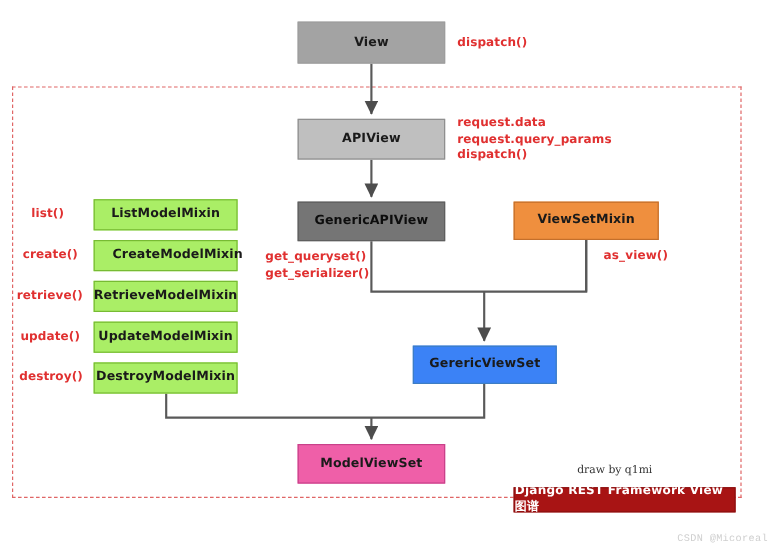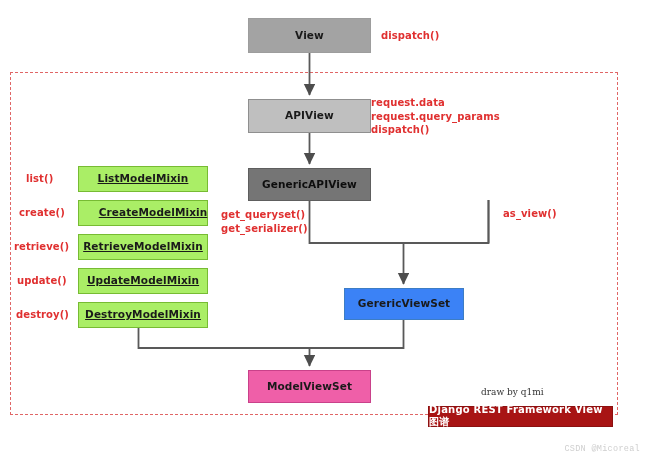--- a/index.html
+++ b/index.html
@@ -55,24 +55,23 @@
     background: #757575;
     border: 1.6px solid #5e5e5e;
     color: #0d0d0d;
   }
   .node-viewsetmixin {
     left: 428px; top: 168px; width: 121px; height: 32px;
     background: #ef8f3e;
     border: 1.6px solid #c46f2b;
   }
   .node-mixin {
-    left: 78px; width: 130px; height: 26px;
+    left: 78px; width: 120px; height: 26px;
     background: #aaee66;
     border: 1.6px solid #77bb33;
-    text-decoration: underline;
   }
   .mixin-0 { top: 166px; }
   .mixin-1 { top: 200px; padding-left: 20px; }
   .mixin-2 { top: 234px; }
   .mixin-3 { top: 268px; }
   .mixin-4 { top: 302px; }
   .node-genericviewset {
     left: 344px; top: 288px; width: 120px; height: 32px;
     background: #3b82f6;
     border: 1.6px solid #3d7dc4;
@@ -85,21 +84,21 @@
   .red-label {
     position: absolute;
     color: #e03030;
     font-size: 10px;
     font-weight: bold;
     line-height: 13.5px;
     white-space: pre-line;
     letter-spacing: 0.1px;
   }
   .lbl-dispatch { left: 381px; top: 29px; }
-  .lbl-request { left: 371px; top: 96px; }
+  .lbl-request { left: 381px; top: 96px; }
   .lbl-getqs { left: 221px; top: 208px; }
   .lbl-asview { left: 503px; top: 207px; }
   .lbl-list { left: 26px; top: 172px; }
   .lbl-create { left: 19px; top: 206px; }
   .lbl-retrieve { left: 14px; top: 240px; }
   .lbl-update { left: 17px; top: 274px; }
   .lbl-destroy { left: 16px; top: 308px; }
 
   .dashed-region {
     position: absolute;
@@ -168,20 +167,23 @@
   </div>
 
   <div class="node node-apiview">
     <span>APIView</span>
   </div>
 
   <div class="node node-genericapiview">
     <span>GenericAPIView</span>
   </div>
 
+  <div class="node node-viewsetmixin">
+    <span>ViewSetMixin</span>
+  </div>
 
   <div class="node node-mixin mixin-0">
     <span>ListModelMixin</span>
   </div>
   <div class="node node-mixin mixin-1">
     <span>CreateModelMixin</span>
   </div>
   <div class="node node-mixin mixin-2">
     <span>RetrieveModelMixin</span>
   </div>

